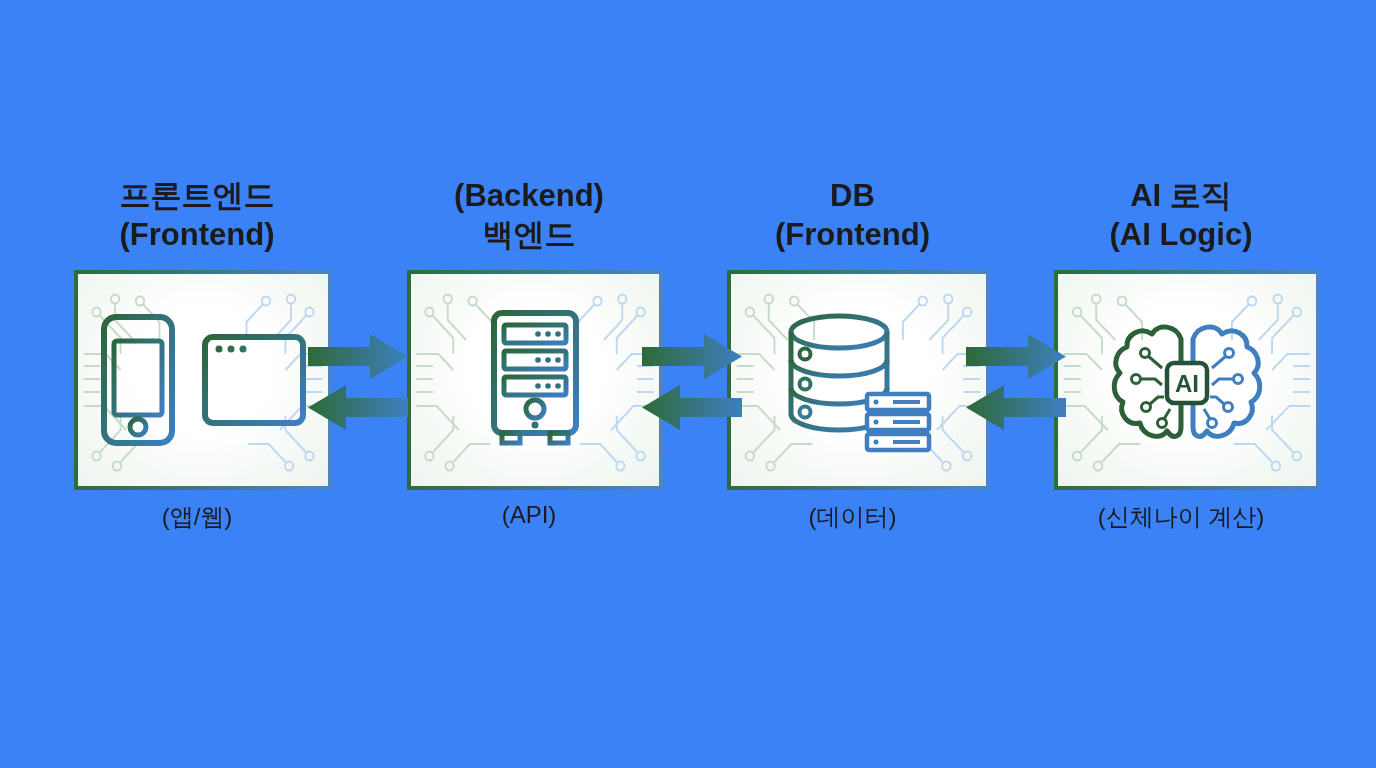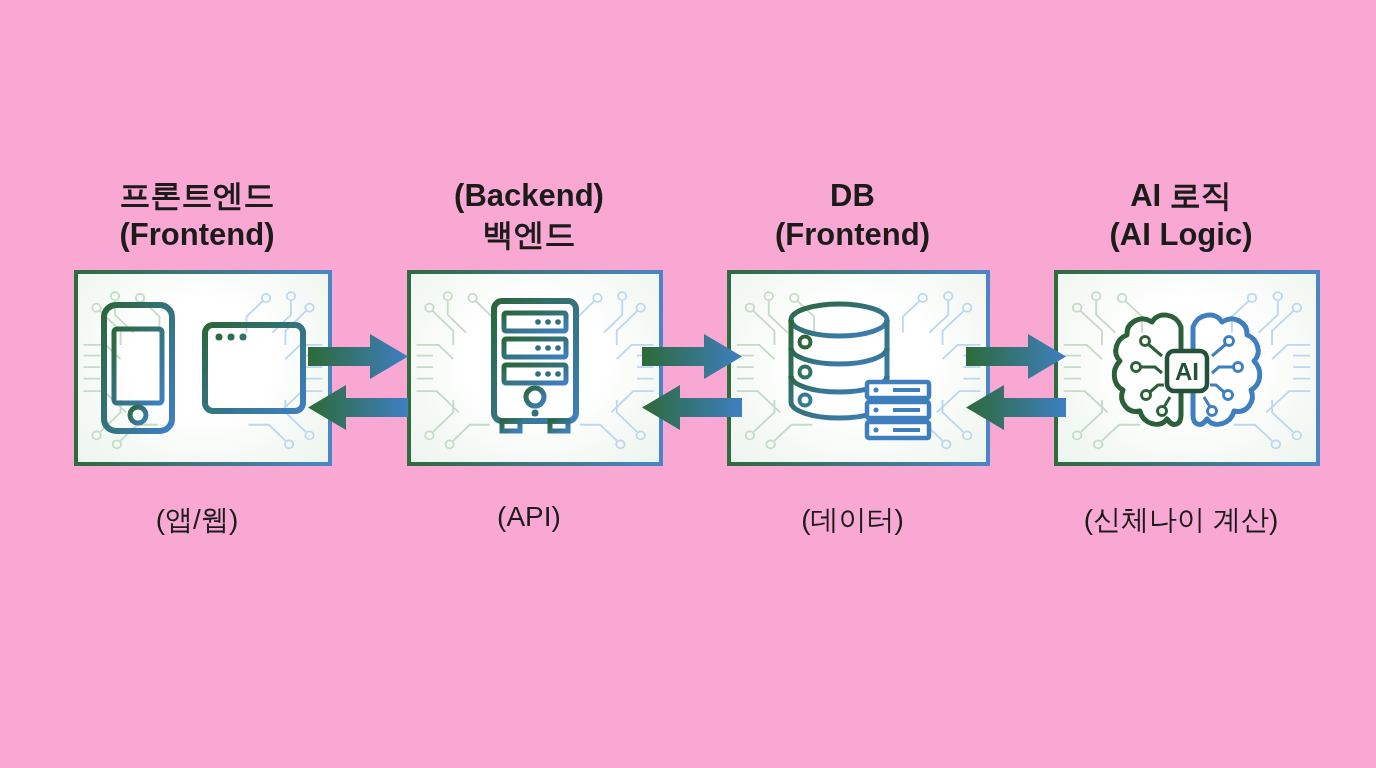--- a/index.html
+++ b/index.html
@@ -1,29 +1,29 @@
 <!DOCTYPE html>
 <html><head>
 <meta charset="utf-8">
 <style>
   html,body{margin:0;padding:0;background:#fff;}
-  .canvas{position:relative;width:1376px;height:768px;background:#f9a8d4;overflow:hidden;
+  .canvas{position:relative;width:1376px;height:768px;background:#3b82f6;overflow:hidden;
           font-family:"Liberation Sans",sans-serif;color:#1b1b1b;}
   .node{position:absolute;top:0;height:768px;}
   .node-title{position:absolute;top:176px;left:50%;transform:translateX(-50%);
               width:420px;text-align:center;font-weight:700;font-size:31px;line-height:39px;
               color:#1b1b1b;white-space:nowrap;}
-  .node-box{position:absolute;top:270px;left:12px;right:0;height:196px;box-sizing:border-box;
+  .node-box{position:absolute;top:270px;left:12px;right:0;height:220px;box-sizing:border-box;
             border:4px solid;border-image:linear-gradient(to right,#2e6b3d,#4a86c6) 1;
             background:radial-gradient(ellipse at 50% 45%, #ffffff 38%, #f3f8f3 78%, #edf4ef 100%);text-align:right;}
   .circuit-slot{position:absolute;inset:0;overflow:hidden;}
   .circuit-slot svg{width:100%;height:100%;display:block;}
   .icon-row{position:absolute;inset:0;display:flex;align-items:center;justify-content:center;gap:26px;}
   .node-sublabel{position:absolute;top:501px;left:50%;transform:translateX(-50%);
-                 font-size:28px;font-weight:400;color:#1b1b1b;white-space:nowrap;}
+                 font-size:24px;font-weight:400;color:#1b1b1b;white-space:nowrap;}
   .arrow-pair{position:absolute;width:100px;height:96px;z-index:5;}
   svg{overflow:visible;}
   .defs-holder{position:absolute;width:0;height:0;}
 </style>
 </head>
 <body>
 
 <div class="canvas">
 
   <svg class="defs-holder" aria-hidden="true">

